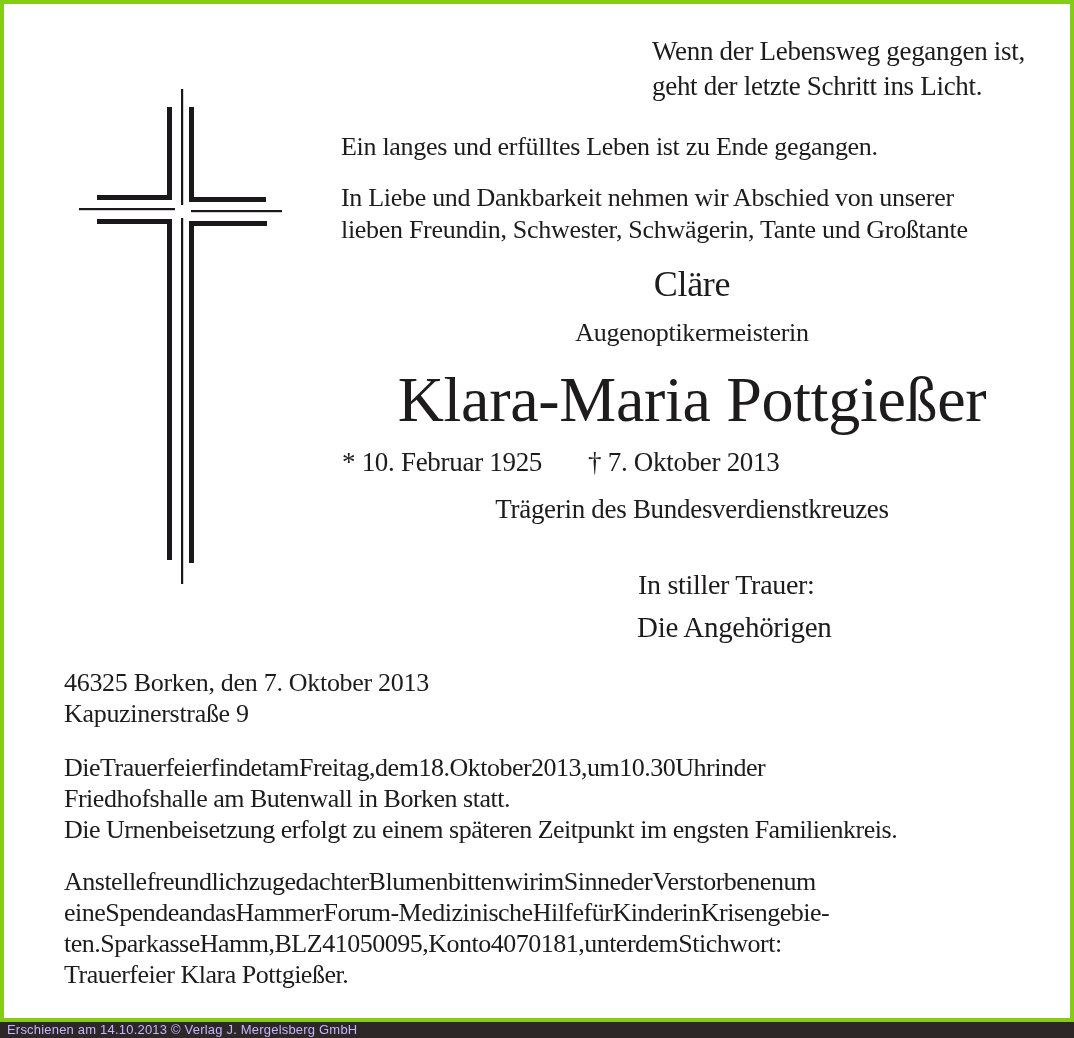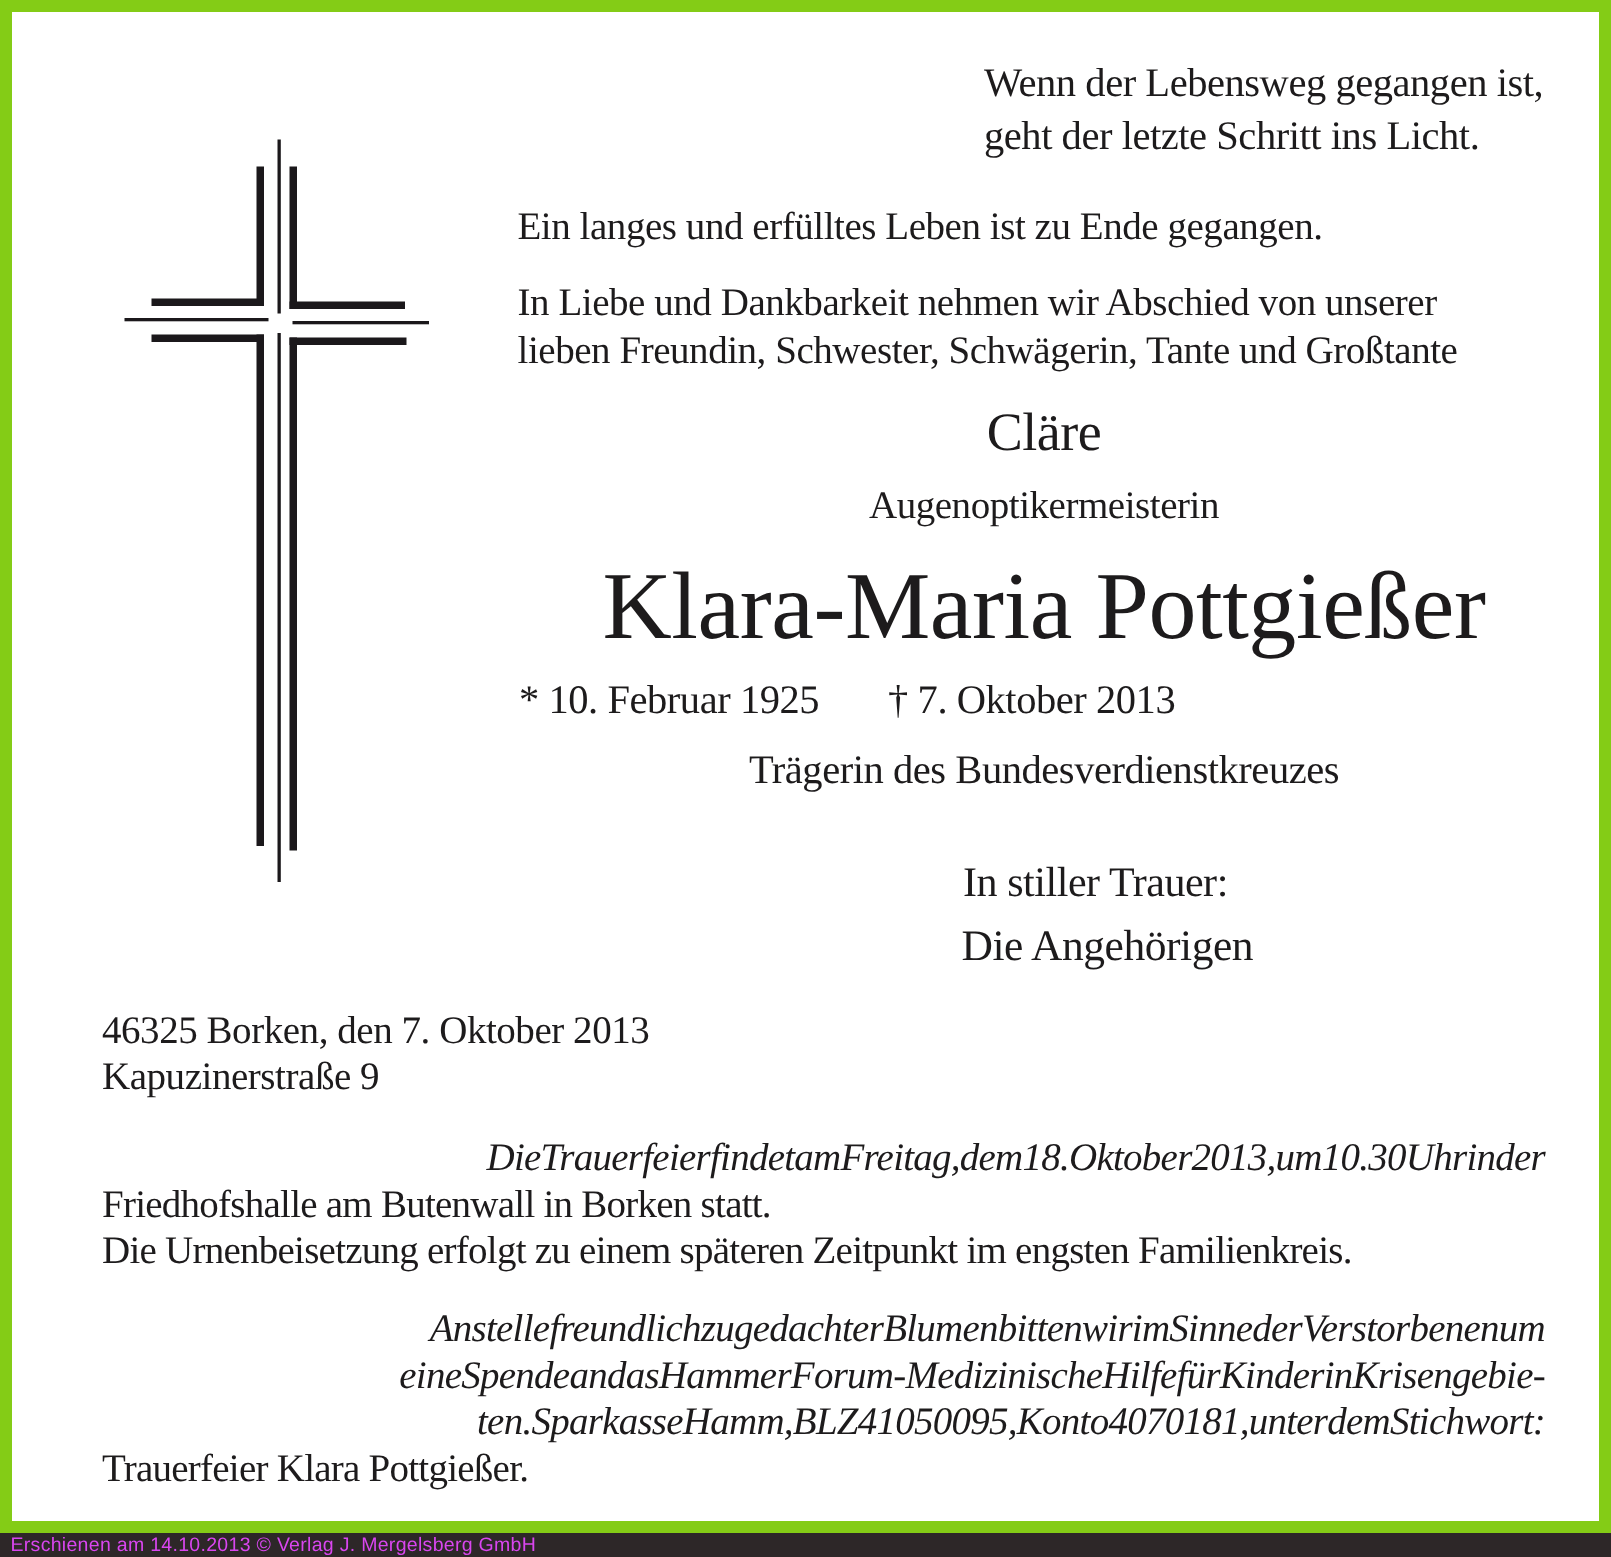--- a/index.html
+++ b/index.html
@@ -3,21 +3,21 @@
 <meta charset="utf-8">
 <style>
   html,body{margin:0;padding:0;}
   body{
     width:1074px;height:1038px;position:relative;background:#ffffff;
     font-family:"Liberation Serif","DejaVu Serif",serif;color:#1d1b1c;
     overflow:hidden;
   }
   .frame{
     position:absolute;left:0;top:0;width:1074px;height:1022px;
-    box-sizing:border-box;border:8px solid #84cc16;background:#ffffff;
+    box-sizing:border-box;border:4px solid #84cc16;background:#ffffff;
   }
   .abs{position:absolute;letter-spacing:-0.3px;}
   
   .epigraph{left:648px;top:30px;font-size:27px;line-height:35px;text-align:left;}
   
   .cross{position:absolute;left:70px;top:80px;width:220px;height:505px;}
   
   .intro1{left:337px;top:126px;font-size:26px;line-height:33px;white-space:nowrap;}
   .intro2{left:337px;top:178px;font-size:26px;line-height:32px;white-space:nowrap;}
   
@@ -29,25 +29,25 @@
   .honor{top:489px;font-size:27px;line-height:32px;}
   
   .mourn1{left:634px;top:564px;font-size:28px;line-height:33px;}
   .mourn2{left:633px;top:606px;font-size:29px;line-height:34px;}
   
   .address{left:60px;top:663px;font-size:26px;line-height:31px;white-space:nowrap;}
   .para{left:60px;width:962px;font-size:26px;line-height:31px;letter-spacing:-0.5px;}
   .service{top:748px;}
   .donation{top:862px;}
   .pline{white-space:nowrap;}
-  .pline.just{display:flex;justify-content:flex-end;white-space:normal;font-style:italic;}
+  .pline.just{display:flex;justify-content:flex-start;white-space:normal;}
   
   .footerbar{
     position:absolute;left:0;top:1022px;width:1074px;height:16px;background:#2d2728;
-    color:#d946ef;font-family:"Liberation Sans","DejaVu Sans",sans-serif;
+    color:#c4b5fd;font-family:"Liberation Sans","DejaVu Sans",sans-serif;
     font-size:13px;line-height:16px;padding-left:7px;box-sizing:border-box;
     letter-spacing:0.2px;
   }
 </style>
 </head>
 <body>
 
 <div class="frame">
 
   <div class="abs epigraph">

